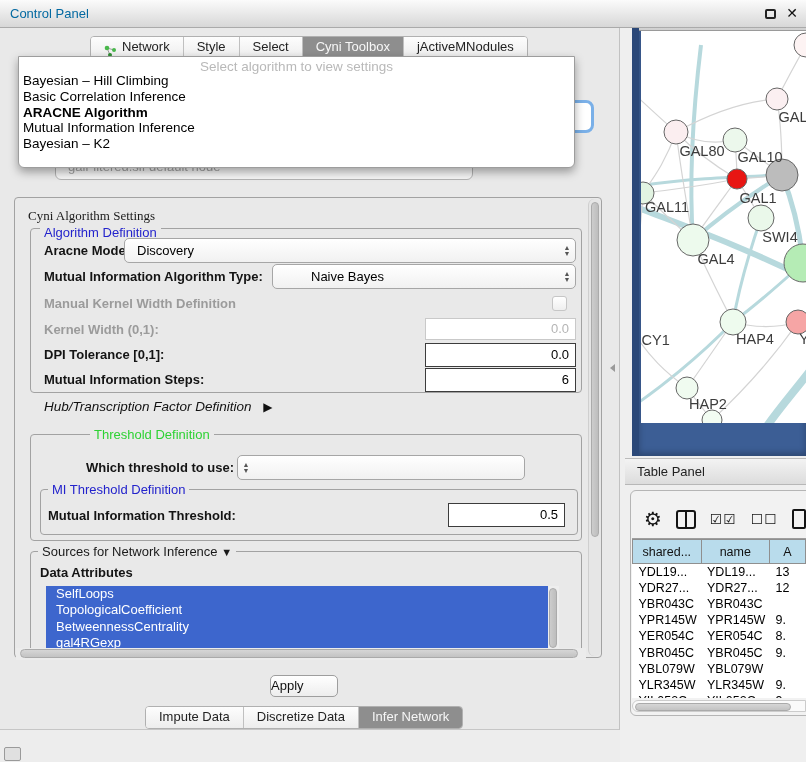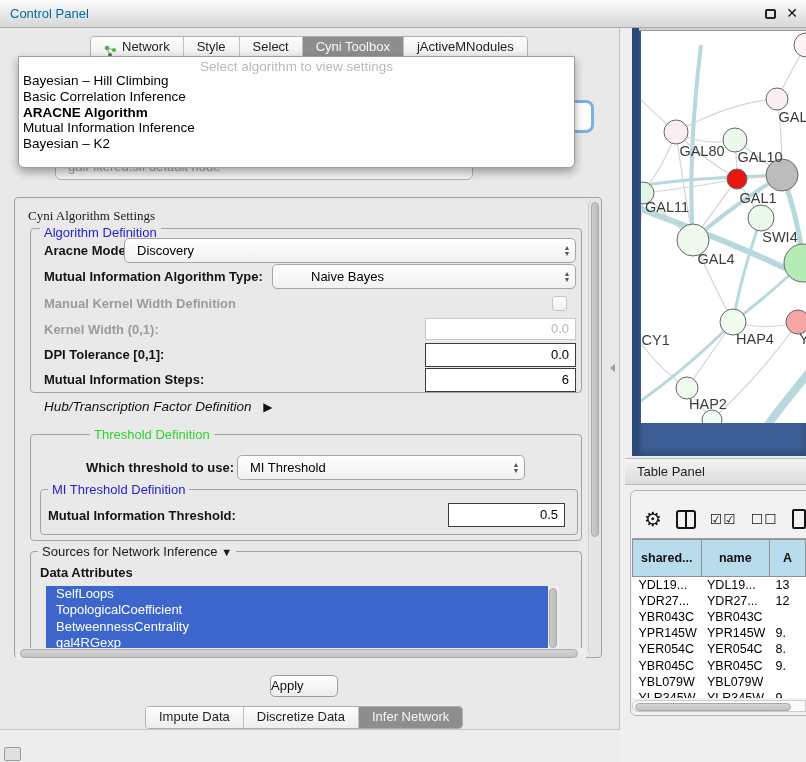--- a/index.html
+++ b/index.html
@@ -76,21 +76,21 @@
   #tp-toolbar { left:644px; top:503px; width:162px; height:32px; display:flex; align-items:center; gap:14px; }
   .tico { color:#141414; }
   #gear-ico { font-size:20px; font-family:"DejaVu Sans",sans-serif; }
   #split-ico { width:21px; height:19px; border:2.5px solid #141414; border-radius:3px; position:relative; }
   #split-ico:before { content:""; position:absolute; left:7px; top:0; width:2.5px; height:100%; background:#141414; }
   .ckpair { font-size:14px; letter-spacing:1px; font-family:"DejaVu Sans",sans-serif; }
   #doc-ico { width:15px; height:20px; border:2px solid #141414; border-radius:2px; }
 
   #net-table { left:632px; top:538px; width:174px; height:160px; overflow:hidden; background:#fff; border-top:1px solid #9e9e9e; }
   #net-table table { border-collapse:collapse; table-layout:fixed; }
-  #net-table th { width:80px; height:37px; background:#b9dcec; border:1px solid #8f8f8f; font-weight:bold; font-size:12.5px; color:#111; }
+  #net-table th { width:80px; height:24px; background:#b9dcec; border:1px solid #8f8f8f; font-weight:normal; font-size:12.5px; color:#111; }
   #net-table td { height:16.2px; font-size:12.5px; color:#000; padding-left:6px; white-space:nowrap; overflow:hidden; }
   #tp-hscroll-track { left:632px; top:700px; width:174px; height:12px; background:#fafafa; border:1px solid #ccc; border-radius:6px 0 0 6px; }
 
   #splitter-arrow { left:610px; top:364px; width:0; height:0; border-top:4px solid transparent; border-bottom:4px solid transparent; border-right:5px solid #9a9a9a; }
 
   svg text { font-family:"Liberation Sans","DejaVu Sans",sans-serif; }
 </style>
 </head>
 <body>
 
@@ -322,21 +322,20 @@
 <div class="abs" style="left:44px;top:399px;font-size:13.5px;color:#111;font-style:italic;">
   <span>Hub/Transcription Factor Definition</span>
   <span style="margin-left:8px;font-size:12px;">▶</span>
 </div>
 
 <div class="abs group" style="left:30px;top:434px;width:552px;height:107px;"></div>
 <div class="group-title abs t-green" style="left:48px;top:427px;margin-left:42px;">Threshold Definition</div>
 
 <div class="lbl" style="left:86px;top:460px;">Which threshold to use:</div>
 <div class="combo" style="left:237px;top:455px;width:288px;height:25px;">
-  <span class="cv">MI Threshold</span>
   <span class="arrows">
       <span>▲</span>
       <span>▼</span>
     </span>
 </div>
 
 <div class="abs group" style="left:40px;top:489px;width:538px;height:46px;"></div>
 <div class="group-title abs t-blue" style="left:48px;top:482px;">MI Threshold Definition</div>
 <div class="lbl" style="left:48px;top:508px;">Mutual Information Threshold:</div>
 <div class="field active" style="left:448px;top:503px;width:117px;height:24px;line-height:22px;">0.5</div>

